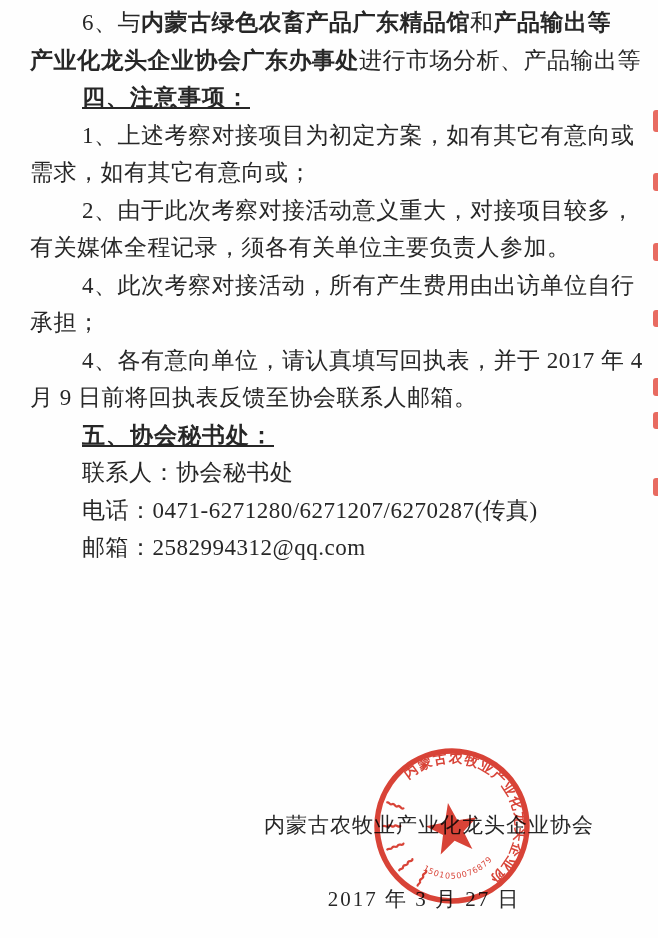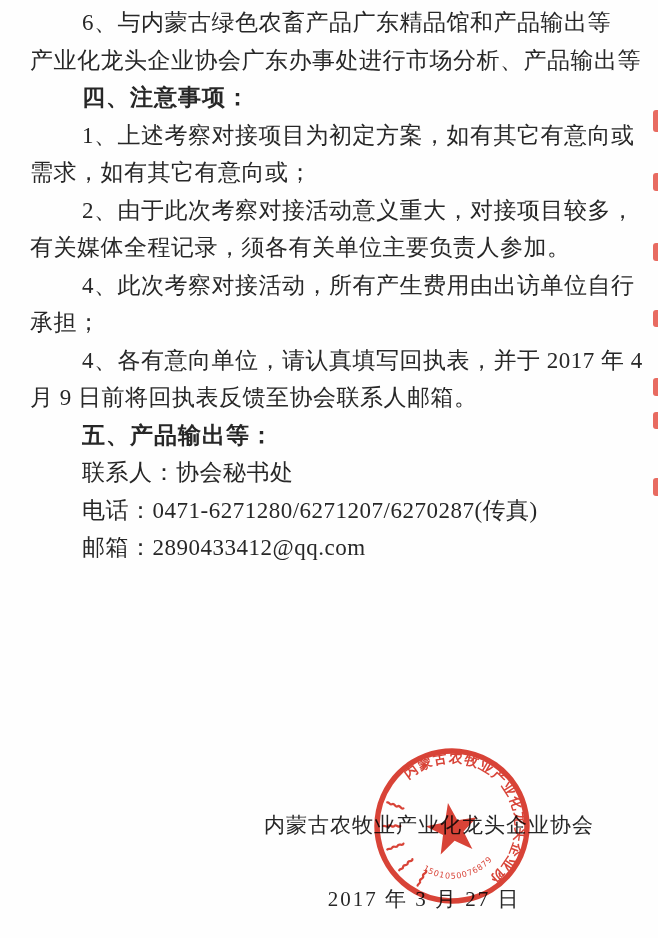--- a/index.html
+++ b/index.html
@@ -4,22 +4,22 @@
 <style>
   html,body{margin:0;padding:0;}
   body{width:658px;height:938px;background:#ffffff;position:relative;overflow:hidden;
        font-family:"Liberation Serif","DejaVu Serif",serif;color:#272727;}
   .page{position:absolute;inset:0;background:#fefefe;}
   .doc{position:absolute;left:30px;top:4px;right:28px;}
   .line{height:37.5px;line-height:37.5px;font-size:23px;white-space:pre;letter-spacing:0.5px;}
   .indent{padding-left:52px;}
   .indent-att{padding-left:68px;}
   .blank{height:37.5px;}
-  .b{font-weight:400;}
-  .h{font-weight:700;letter-spacing:1px;}
+  .b{font-weight:700;}
+  .h{font-weight:700;letter-spacing:1px;text-decoration:underline;}
   .sig{position:absolute;right:64px;top:806px;text-align:center;}
   .sig .org{font-size:21px;line-height:38px;letter-spacing:1px;white-space:pre;}
   .sig .date{font-size:21px;line-height:38px;letter-spacing:2px;white-space:pre;margin-right:10px;margin-top:36px;}
   .seal{position:absolute;left:371px;top:745px;width:162px;height:162px;opacity:0.92;
         mix-blend-mode:multiply;pointer-events:none;}
   .edge-mark{position:absolute;left:653px;width:5px;background:#e2463a;opacity:0.8;
              border-radius:3px 0 0 3px;}
 </style>
 </head>
 <body>
@@ -31,24 +31,24 @@
     <div class="line"><span class="b">产业化龙头企业协会广东办事处</span><span>进行市场分析、产品输出等</span></div>
     <div class="line indent h">四、注意事项：</div>
     <div class="line indent">1、上述考察对接项目为初定方案，如有其它有意向或</div>
     <div class="line">需求，如有其它有意向或；</div>
     <div class="line indent">2、由于此次考察对接活动意义重大，对接项目较多，</div>
     <div class="line">有关媒体全程记录，须各有关单位主要负责人参加。</div>
     <div class="line indent">4、此次考察对接活动，所有产生费用由出访单位自行</div>
     <div class="line">承担；</div>
     <div class="line indent">4、各有意向单位，请认真填写回执表，并于 2017 年 4</div>
     <div class="line">月 9 日前将回执表反馈至协会联系人邮箱。</div>
-    <div class="line indent h">五、产品输出等：</div>
+    <div class="line indent h">五、协会秘书处：</div>
     <div class="line indent">联系人：协会秘书处</div>
     <div class="line indent">电话：0471-6271280/6271207/6270287(传真)</div>
-    <div class="line indent">邮箱：2890433412@qq.com</div>
+    <div class="line indent">邮箱：2582994312@qq.com</div>
     <div class="blank"></div>
   </div>
 
   <div class="sig">
     <div class="org">内蒙古农牧业产业化龙头企业协会</div>
     <div class="date">2017 年 3 月 27 日</div>
   </div>
 
   <svg class="seal" viewBox="0 0 160 160">
     <g transform="rotate(-10 80 80)" fill="none" stroke="none">

